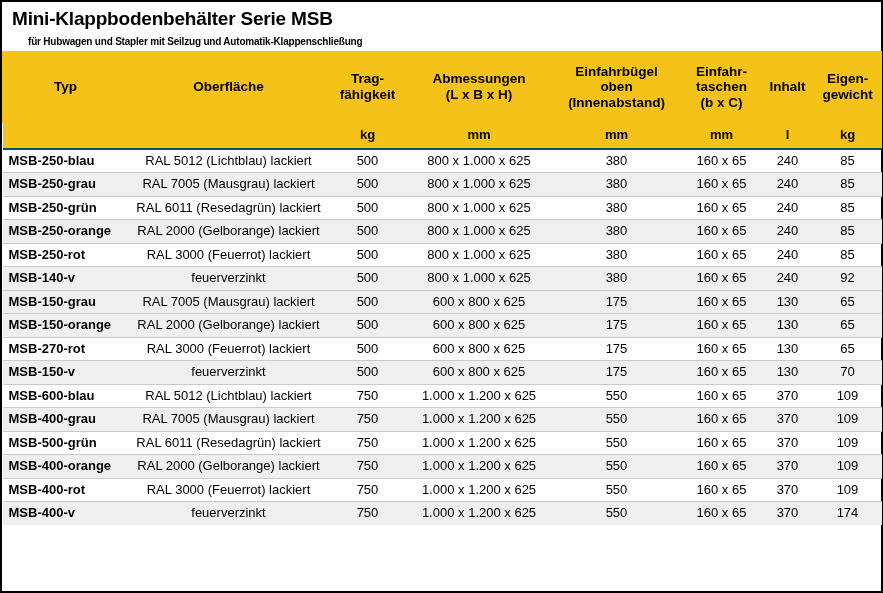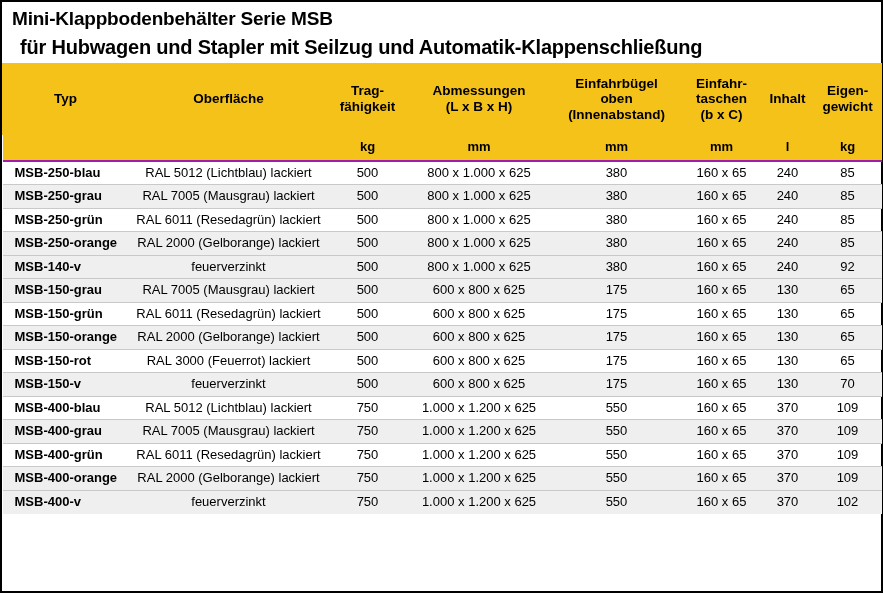--- a/index.html
+++ b/index.html
@@ -27,24 +27,24 @@
     padding: 6px 10px 4px 10px;
   }
   .title-main {
     font-size: 19px;
     font-weight: bold;
     color: #000;
     letter-spacing: -0.2px;
     margin-bottom: 6px;
   }
   .title-sub {
-    font-size: 20px;
-    font-weight: bold;
-    color: #000;
-    margin-left: 8px;
+    font-size: 10px;
+    font-weight: bold;
+    color: #000;
+    margin-left: 16px;
     letter-spacing: -0.2px;
   }
   table {
     border-collapse: collapse;
     width: 100%;
     table-layout: fixed;
   }
   thead tr.head-main th {
     background: #f5c21a;
     color: #000;
@@ -57,39 +57,39 @@
     height: 72px;
     line-height: 1.15;
   }
   thead tr.head-units th {
     background: #f5c21a;
     color: #000;
     font-size: 13px;
     font-weight: bold;
     text-align: center;
     padding: 3px 2px 5px 2px;
-    border-bottom: 2px solid #a21caf;
+    border-bottom: 2px solid #0c4a6e;
     height: 26px;
   }
   tbody td {
     font-size: 13px;
     color: #000;
     text-align: center;
     padding: 3px 2px;
     height: 23.5px;
     line-height: 1.1;
     border-bottom: 1px solid #c9c9c9;
   }
   tbody tr.alt td {
     background: #efefef;
   }
   tbody tr td.typ {
     text-align: left;
     font-weight: bold;
-    padding-left: 12px;
+    padding-left: 6px;
   }
   tbody tr:last-child td {
     border-bottom: none;
   }
   col.c-typ { width: 126px; }
   col.c-ober { width: 200px; }
   col.c-trag { width: 78px; }
   col.c-abm { width: 145px; }
   col.c-einb { width: 130px; }
   col.c-eint { width: 80px; }
@@ -197,126 +197,136 @@
         <tr class="alt">
           <td class="typ">MSB-250-orange</td>
           <td>RAL 2000 (Gelborange) lackiert</td>
           <td>500</td>
           <td>800 x 1.000 x 625</td>
           <td>380</td>
           <td>160 x 65</td>
           <td>240</td>
           <td>85</td>
         </tr>
+        <tr>
+          <td class="typ">MSB-250-rot</td>
+          <td>RAL 3000 (Feuerrot) lackiert</td>
+          <td>500</td>
+          <td>800 x 1.000 x 625</td>
+          <td>380</td>
+          <td>160 x 65</td>
+          <td>240</td>
+          <td>85</td>
+        </tr>
         <tr class="alt">
           <td class="typ">MSB-140-v</td>
           <td>feuerverzinkt</td>
           <td>500</td>
           <td>800 x 1.000 x 625</td>
           <td>380</td>
           <td>160 x 65</td>
           <td>240</td>
           <td>92</td>
         </tr>
         <tr class="alt">
           <td class="typ">MSB-150-grau</td>
           <td>RAL 7005 (Mausgrau) lackiert</td>
           <td>500</td>
           <td>600 x 800 x 625</td>
           <td>175</td>
           <td>160 x 65</td>
           <td>130</td>
           <td>65</td>
         </tr>
-        <tr>
-          <td class="typ">MSB-150-grün</td>
-          <td>RAL 6011 (Resedagrün) lackiert</td>
+        <tr class="alt">
+          <td class="typ">MSB-150-orange</td>
+          <td>RAL 2000 (Gelborange) lackiert</td>
           <td>500</td>
           <td>600 x 800 x 625</td>
           <td>175</td>
           <td>160 x 65</td>
           <td>130</td>
           <td>65</td>
         </tr>
-        <tr class="alt">
-          <td class="typ">MSB-150-orange</td>
-          <td>RAL 2000 (Gelborange) lackiert</td>
+        <tr>
+          <td class="typ">MSB-270-rot</td>
+          <td>RAL 3000 (Feuerrot) lackiert</td>
           <td>500</td>
           <td>600 x 800 x 625</td>
           <td>175</td>
           <td>160 x 65</td>
           <td>130</td>
           <td>65</td>
         </tr>
-        <tr>
-          <td class="typ">MSB-150-rot</td>
-          <td>RAL 3000 (Feuerrot) lackiert</td>
+        <tr class="alt">
+          <td class="typ">MSB-150-v</td>
+          <td>feuerverzinkt</td>
           <td>500</td>
           <td>600 x 800 x 625</td>
           <td>175</td>
           <td>160 x 65</td>
           <td>130</td>
-          <td>65</td>
-        </tr>
-        <tr class="alt">
-          <td class="typ">MSB-150-v</td>
-          <td>feuerverzinkt</td>
-          <td>500</td>
-          <td>600 x 800 x 625</td>
-          <td>175</td>
-          <td>160 x 65</td>
-          <td>130</td>
           <td>70</td>
         </tr>
         <tr>
-          <td class="typ">MSB-400-blau</td>
+          <td class="typ">MSB-600-blau</td>
           <td>RAL 5012 (Lichtblau) lackiert</td>
           <td>750</td>
           <td>1.000 x 1.200 x 625</td>
           <td>550</td>
           <td>160 x 65</td>
           <td>370</td>
           <td>109</td>
         </tr>
         <tr class="alt">
           <td class="typ">MSB-400-grau</td>
           <td>RAL 7005 (Mausgrau) lackiert</td>
           <td>750</td>
           <td>1.000 x 1.200 x 625</td>
           <td>550</td>
           <td>160 x 65</td>
           <td>370</td>
           <td>109</td>
         </tr>
         <tr>
-          <td class="typ">MSB-400-grün</td>
+          <td class="typ">MSB-500-grün</td>
           <td>RAL 6011 (Resedagrün) lackiert</td>
           <td>750</td>
           <td>1.000 x 1.200 x 625</td>
           <td>550</td>
           <td>160 x 65</td>
           <td>370</td>
           <td>109</td>
         </tr>
         <tr class="alt">
           <td class="typ">MSB-400-orange</td>
           <td>RAL 2000 (Gelborange) lackiert</td>
           <td>750</td>
           <td>1.000 x 1.200 x 625</td>
           <td>550</td>
           <td>160 x 65</td>
           <td>370</td>
           <td>109</td>
         </tr>
+        <tr>
+          <td class="typ">MSB-400-rot</td>
+          <td>RAL 3000 (Feuerrot) lackiert</td>
+          <td>750</td>
+          <td>1.000 x 1.200 x 625</td>
+          <td>550</td>
+          <td>160 x 65</td>
+          <td>370</td>
+          <td>109</td>
+        </tr>
         <tr class="alt">
           <td class="typ">MSB-400-v</td>
           <td>feuerverzinkt</td>
           <td>750</td>
           <td>1.000 x 1.200 x 625</td>
           <td>550</td>
           <td>160 x 65</td>
           <td>370</td>
-          <td>102</td>
+          <td>174</td>
         </tr>
       </tbody>
   </table>
 
 </div>
 
 </body></html>

